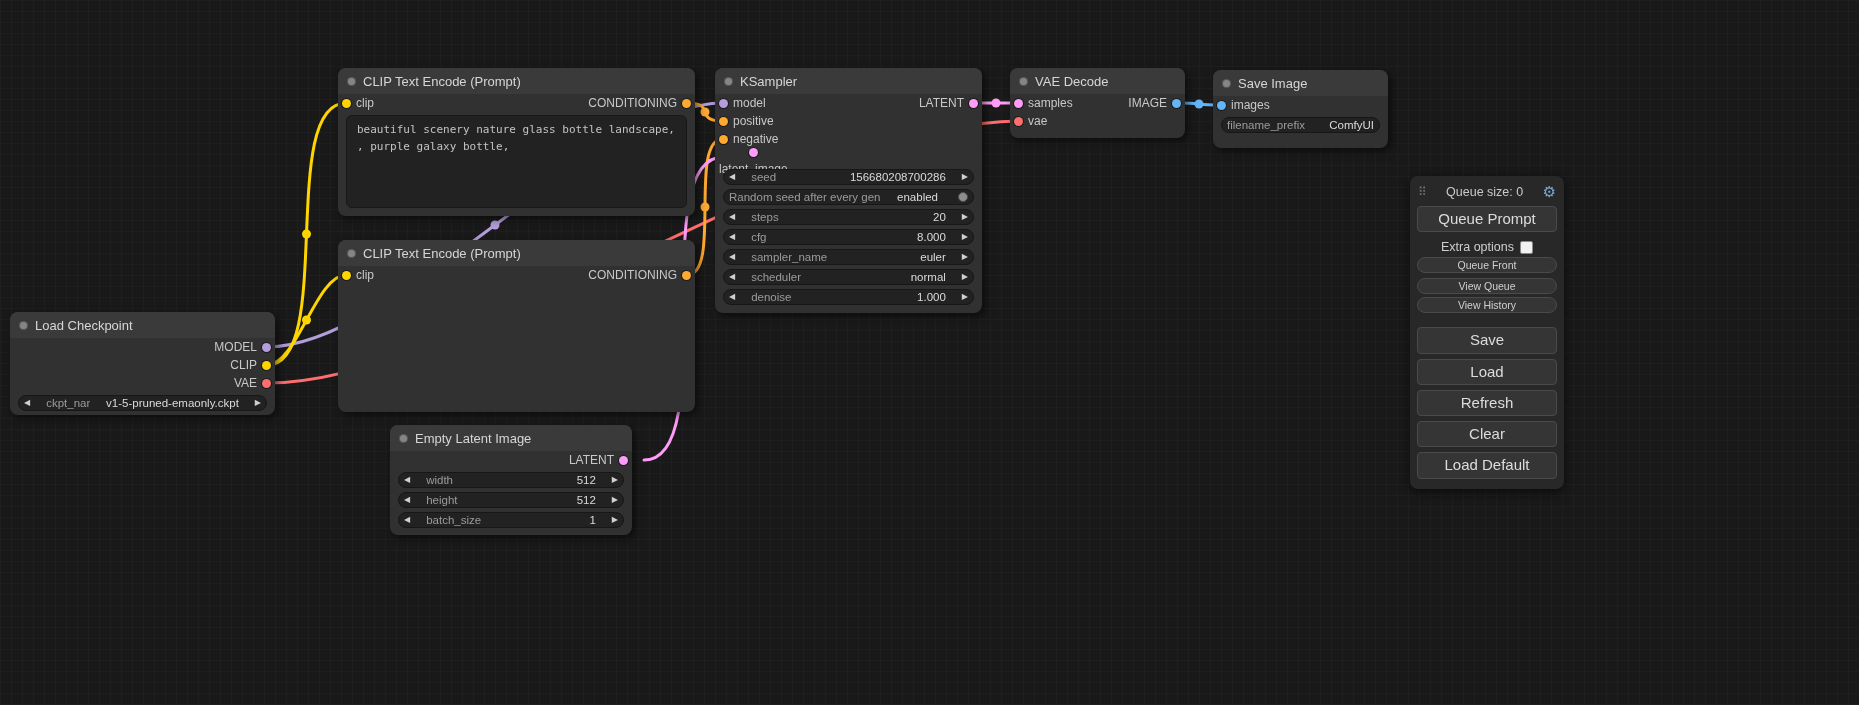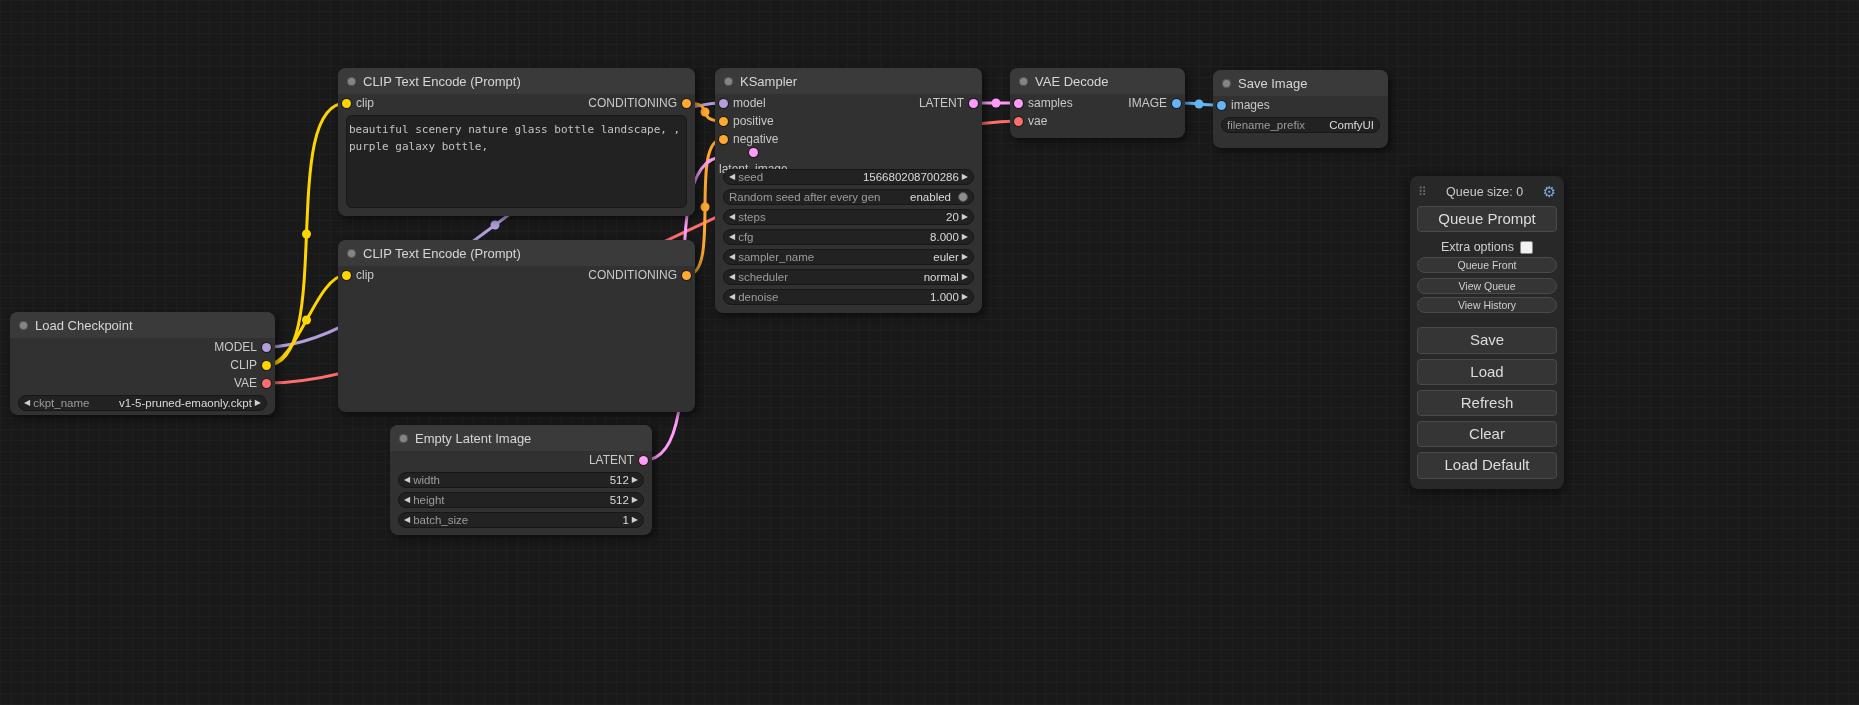--- a/index.html
+++ b/index.html
@@ -29,32 +29,32 @@
 
   .slot{position:absolute;height:18px;display:flex;align-items:center;gap:5px;font-size:12px;color:#c8c8c8;}
   .slot-in{left:4px;}
   .slot-out{right:4px;}
   .slot-dot{width:9px;height:9px;border-radius:50%;flex:none;box-shadow:0 0 0 1px rgba(0,0,0,.45);}
   .slot-label{white-space:nowrap;}
 
   .widget{
     position:absolute;left:8px;right:8px;height:16px;background:#222222;
     border:1px solid #171717;border-radius:8px;display:flex;align-items:center;
-    padding:0 5px;box-sizing:border-box;font-size:11.5px;gap:3px;white-space:nowrap;
+    padding:0 5px;box-sizing:border-box;font-size:11.5px;gap:16px;white-space:nowrap;
   }
   .wname{color:#9b9b9b;overflow:hidden;}
   .wvalue{color:#dadada;margin-left:auto;}
   .warrow{font-size:8px;color:#cfcfcf;line-height:1;flex:none;}
   .toggle-dot{width:10px;height:10px;border-radius:50%;background:#8d8d8d;border:1px solid #4e4e4e;box-sizing:border-box;flex:none;margin-left:4px;}
 
   .node-textarea{
     position:absolute;left:8px;right:8px;bottom:8px;background:#222222;
     border:1px solid #181818;border-radius:6px;color:#c3c3c3;
     font-family:"DejaVu Sans Mono",monospace;font-size:11px;line-height:1.55;
-    padding:5px 2px;white-space:pre-wrap;overflow:hidden;box-sizing:border-box;
+    padding:5px 10px;white-space:pre-wrap;overflow:hidden;box-sizing:border-box;
   }
 
   .menu{
     position:absolute;left:1410px;top:176px;width:154px;background:#282828;
     border-radius:8px;box-shadow:0 3px 12px rgba(0,0,0,.6);
     padding:5px 7px 10px;box-sizing:border-box;
   }
   .menu-header{display:flex;align-items:center;justify-content:space-between;color:#c9c9c9;font-size:12.5px;margin:2px 1px 4px;}
   .drag-handle{color:#6f6f6f;font-size:12px;cursor:grab;}
   .gear{color:#7aa7d4;font-size:15px;cursor:pointer;}
@@ -144,21 +144,21 @@
       </div>
       <div class="slot slot-in" style="top: 26px;">
         <span class="slot-dot" style="background: rgb(255, 213, 0);"></span>
         <span class="slot-label">clip</span>
       </div>
       <div class="slot slot-out" style="top: 26px;">
         <span class="slot-label">CONDITIONING</span>
         <span class="slot-dot" style="background: rgb(255, 169, 49);"></span>
       </div>
     </div>
-    <div class="node" style="left: 390px; top: 425px; width: 262px; height: 110px;">
+    <div class="node" style="left: 390px; top: 425px; width: 242px; height: 110px;">
       <div class="node-title">
         <span class="collapse-dot"></span>
         <span class="title-label">Empty Latent Image</span>
       </div>
       <div class="slot slot-out" style="top: 26px;">
         <span class="slot-label">LATENT</span>
         <span class="slot-dot" style="background: rgb(255, 156, 249);"></span>
       </div>
       <div class="widget" style="top: 47px;">
         <span class="warrow">◀</span>

